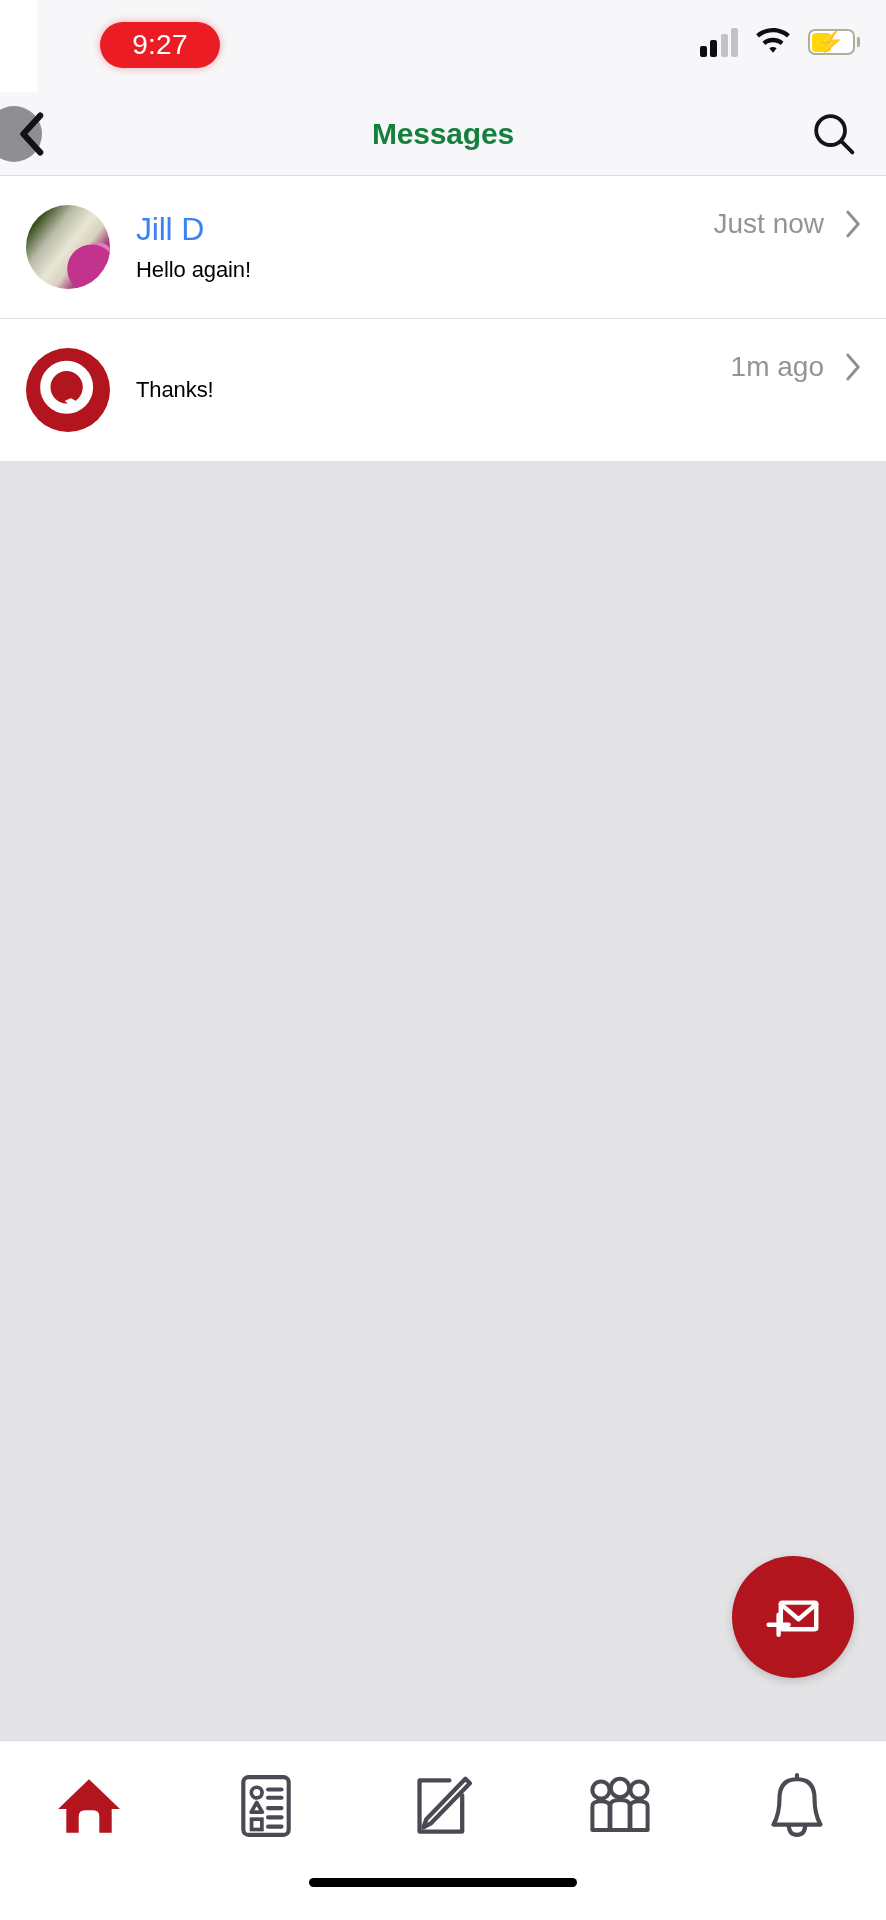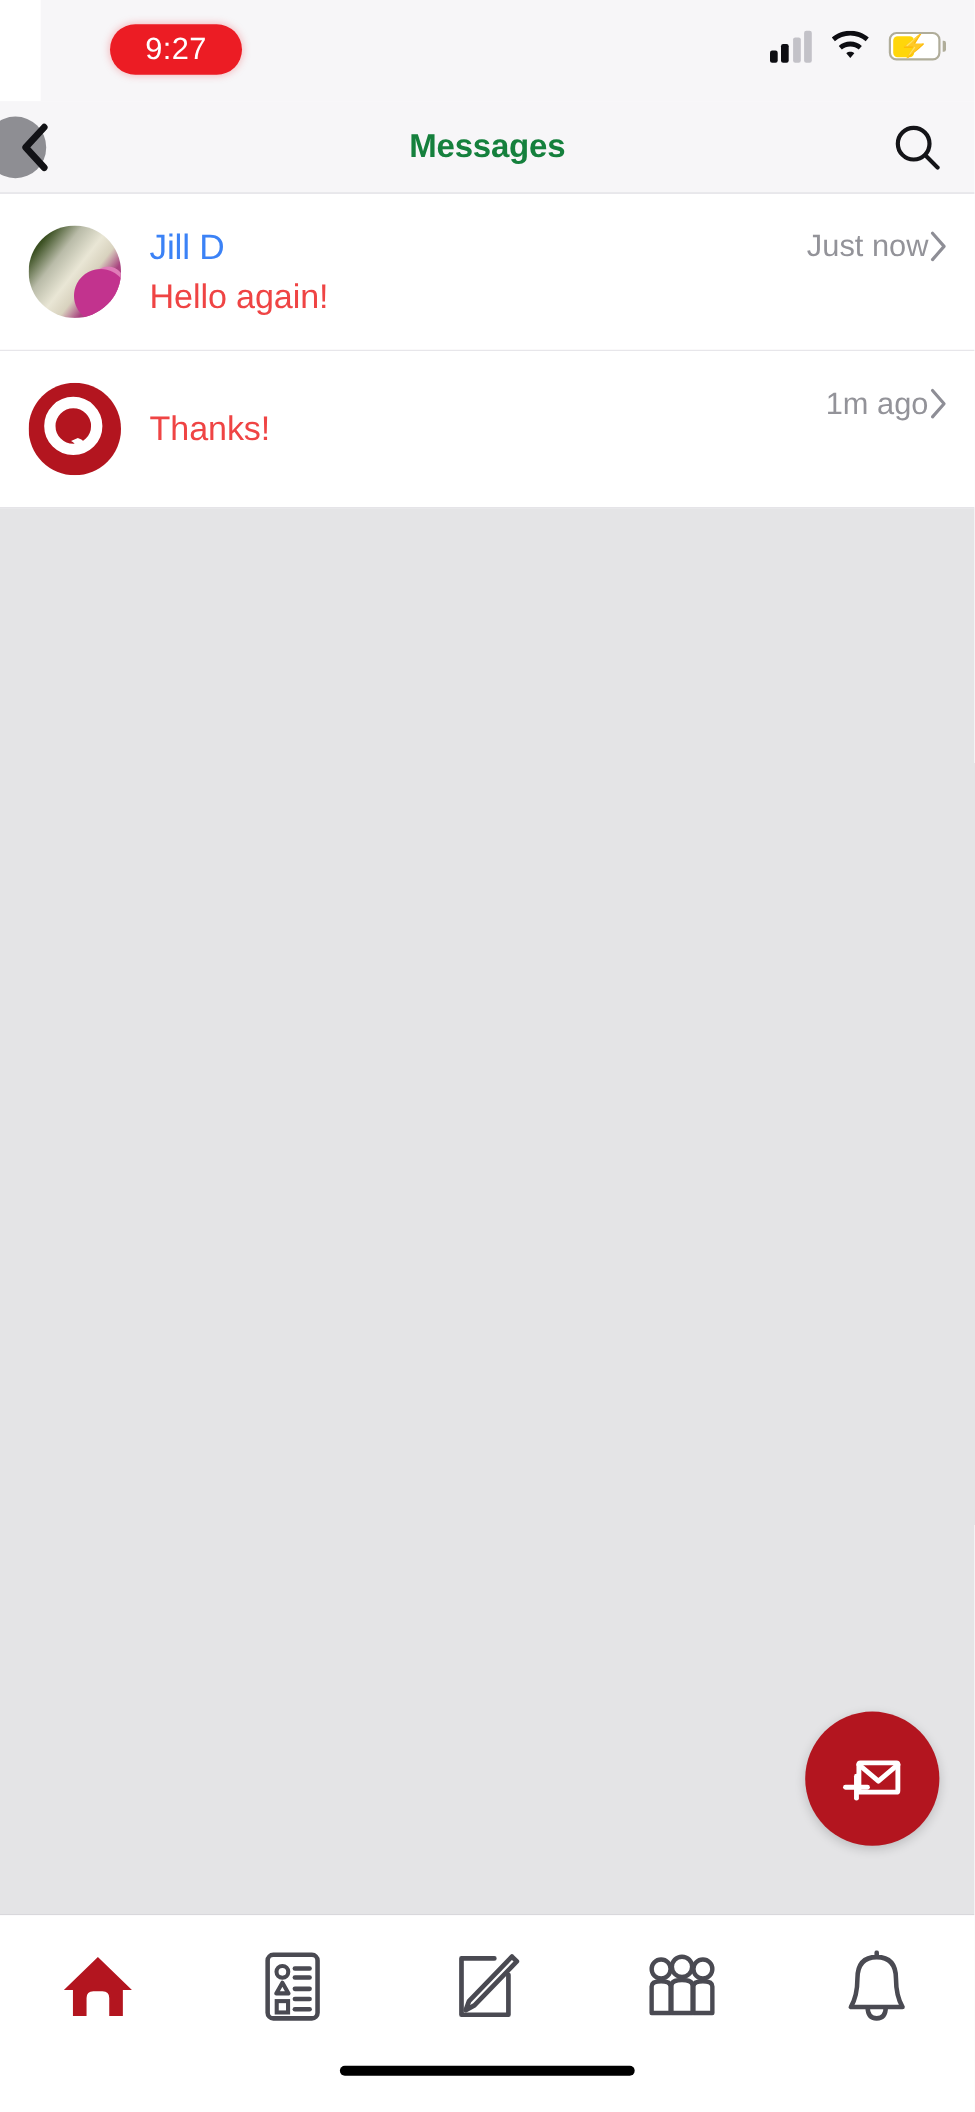--- a/index.html
+++ b/index.html
@@ -152,29 +152,29 @@
   .msg-body { flex:1; min-width:0; }
   .msg-name {
     font-size:32px;
     font-weight:400;
     color:#3b82f6;
     letter-spacing:-0.2px;
     margin-bottom:9px;
     white-space:nowrap;
   }
   .msg-preview {
-    font-size:31px;
+    font-size:22px;
     font-weight:400;
-    color:#ef4444;
+    color:#000000;
     letter-spacing:-0.1px;
     white-space:nowrap; overflow:hidden; text-overflow:ellipsis;
   }
   .msg-meta {
     display:flex; align-items:center;
-    gap:0;
+    gap:20px;
     flex:none;
     align-self:flex-start;
     margin-top:6px;
   }
   .msg-time {
     font-size:28px;
     color:#939399;
     white-space:nowrap;
   }
 

